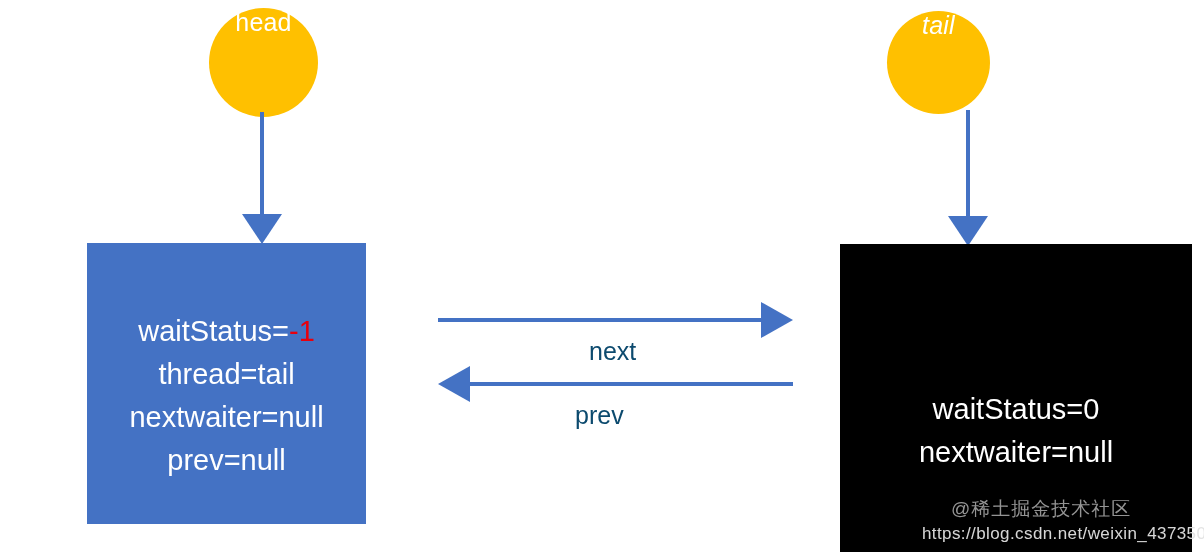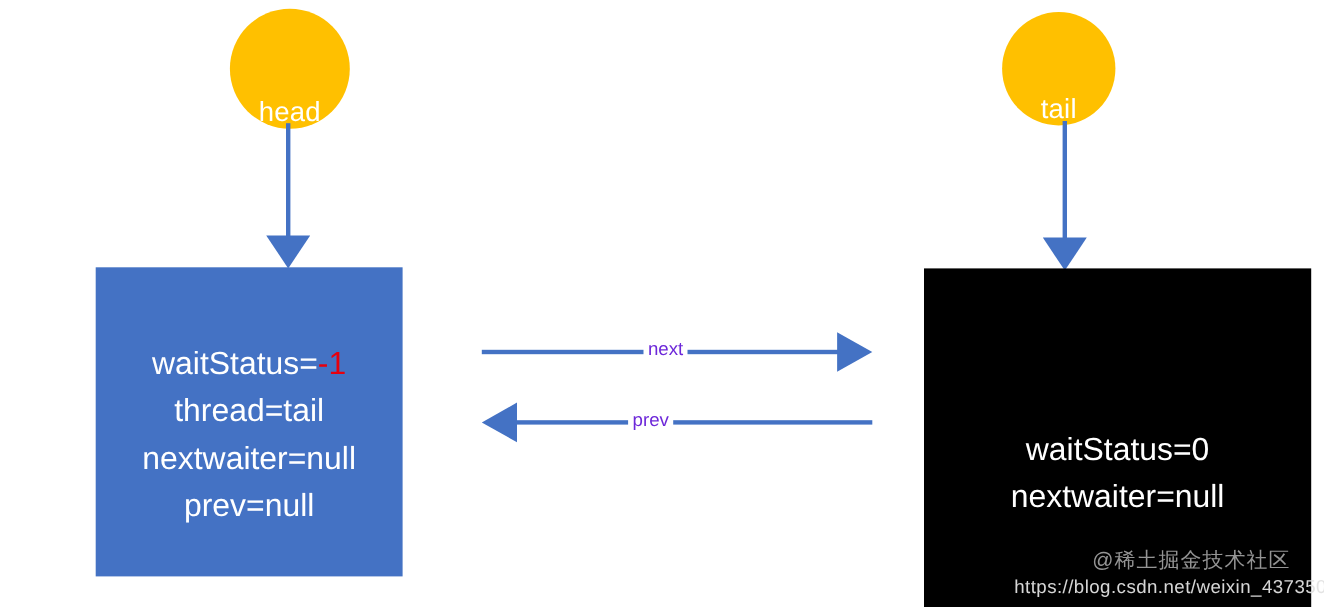--- a/index.html
+++ b/index.html
@@ -17,38 +17,39 @@
     background: #ffffff;
     overflow: hidden;
   }
 
   
   .node-circle {
     position: absolute;
     border-radius: 50%;
     background: #FFC000;
     display: flex;
-    align-items: flex-end;
+    align-items: flex-start;
     justify-content: center;
     color: #ffffff;
     font-size: 25px;
     font-weight: 400;
     letter-spacing: .2px;
   }
   #head-circle {
     left: 209px;
     top: 8px;
     width: 109px;
     height: 109px;
   }
   #tail-circle {
-    left: 911px;
+    left: 887px;
     top: 11px;
     width: 103px;
     height: 103px;
+    font-style: italic;
   }
 
   
   .node-box {
     position: absolute;
     display: flex;
     flex-direction: column;
     align-items: center;
     justify-content: center;
     color: #ffffff;
@@ -118,38 +119,38 @@
     border-right: 32px solid #4472C4;
   }
   #next-shaft      { left: 438px; top: 318px; width: 325px; }
   #next-head       { left: 761px; top: 302px; }
   #prev-shaft      { left: 468px; top: 382px; width: 325px; }
   #prev-head       { left: 438px; top: 366px; }
 
   .edge-label {
     position: absolute;
     background: #ffffff;
-    color: #6d28d9;
-    font-size: 17px;
+    color: #0c4a6e;
+    font-size: 25px;
     padding: 0 4px;
     line-height: 30px;
+    margin-top: 33px;
   }
   #next-label { left: 585px; top: 303px; }
   #prev-label { left: 571px; top: 367px; }
 
   
   #watermark-brand {
     position: absolute;
     left: 951px;
     top: 496px;
     font-size: 19px;
     color: rgba(190,190,190,0.78);
     letter-spacing: 1px;
     white-space: nowrap;
-    margin-left: 42px;
   }
   #watermark-url {
     position: absolute;
     left: 922px;
     top: 524px;
     font-size: 17px;
     color: rgba(225,225,225,0.95);
     letter-spacing: .4px;
     white-space: nowrap;
   }

